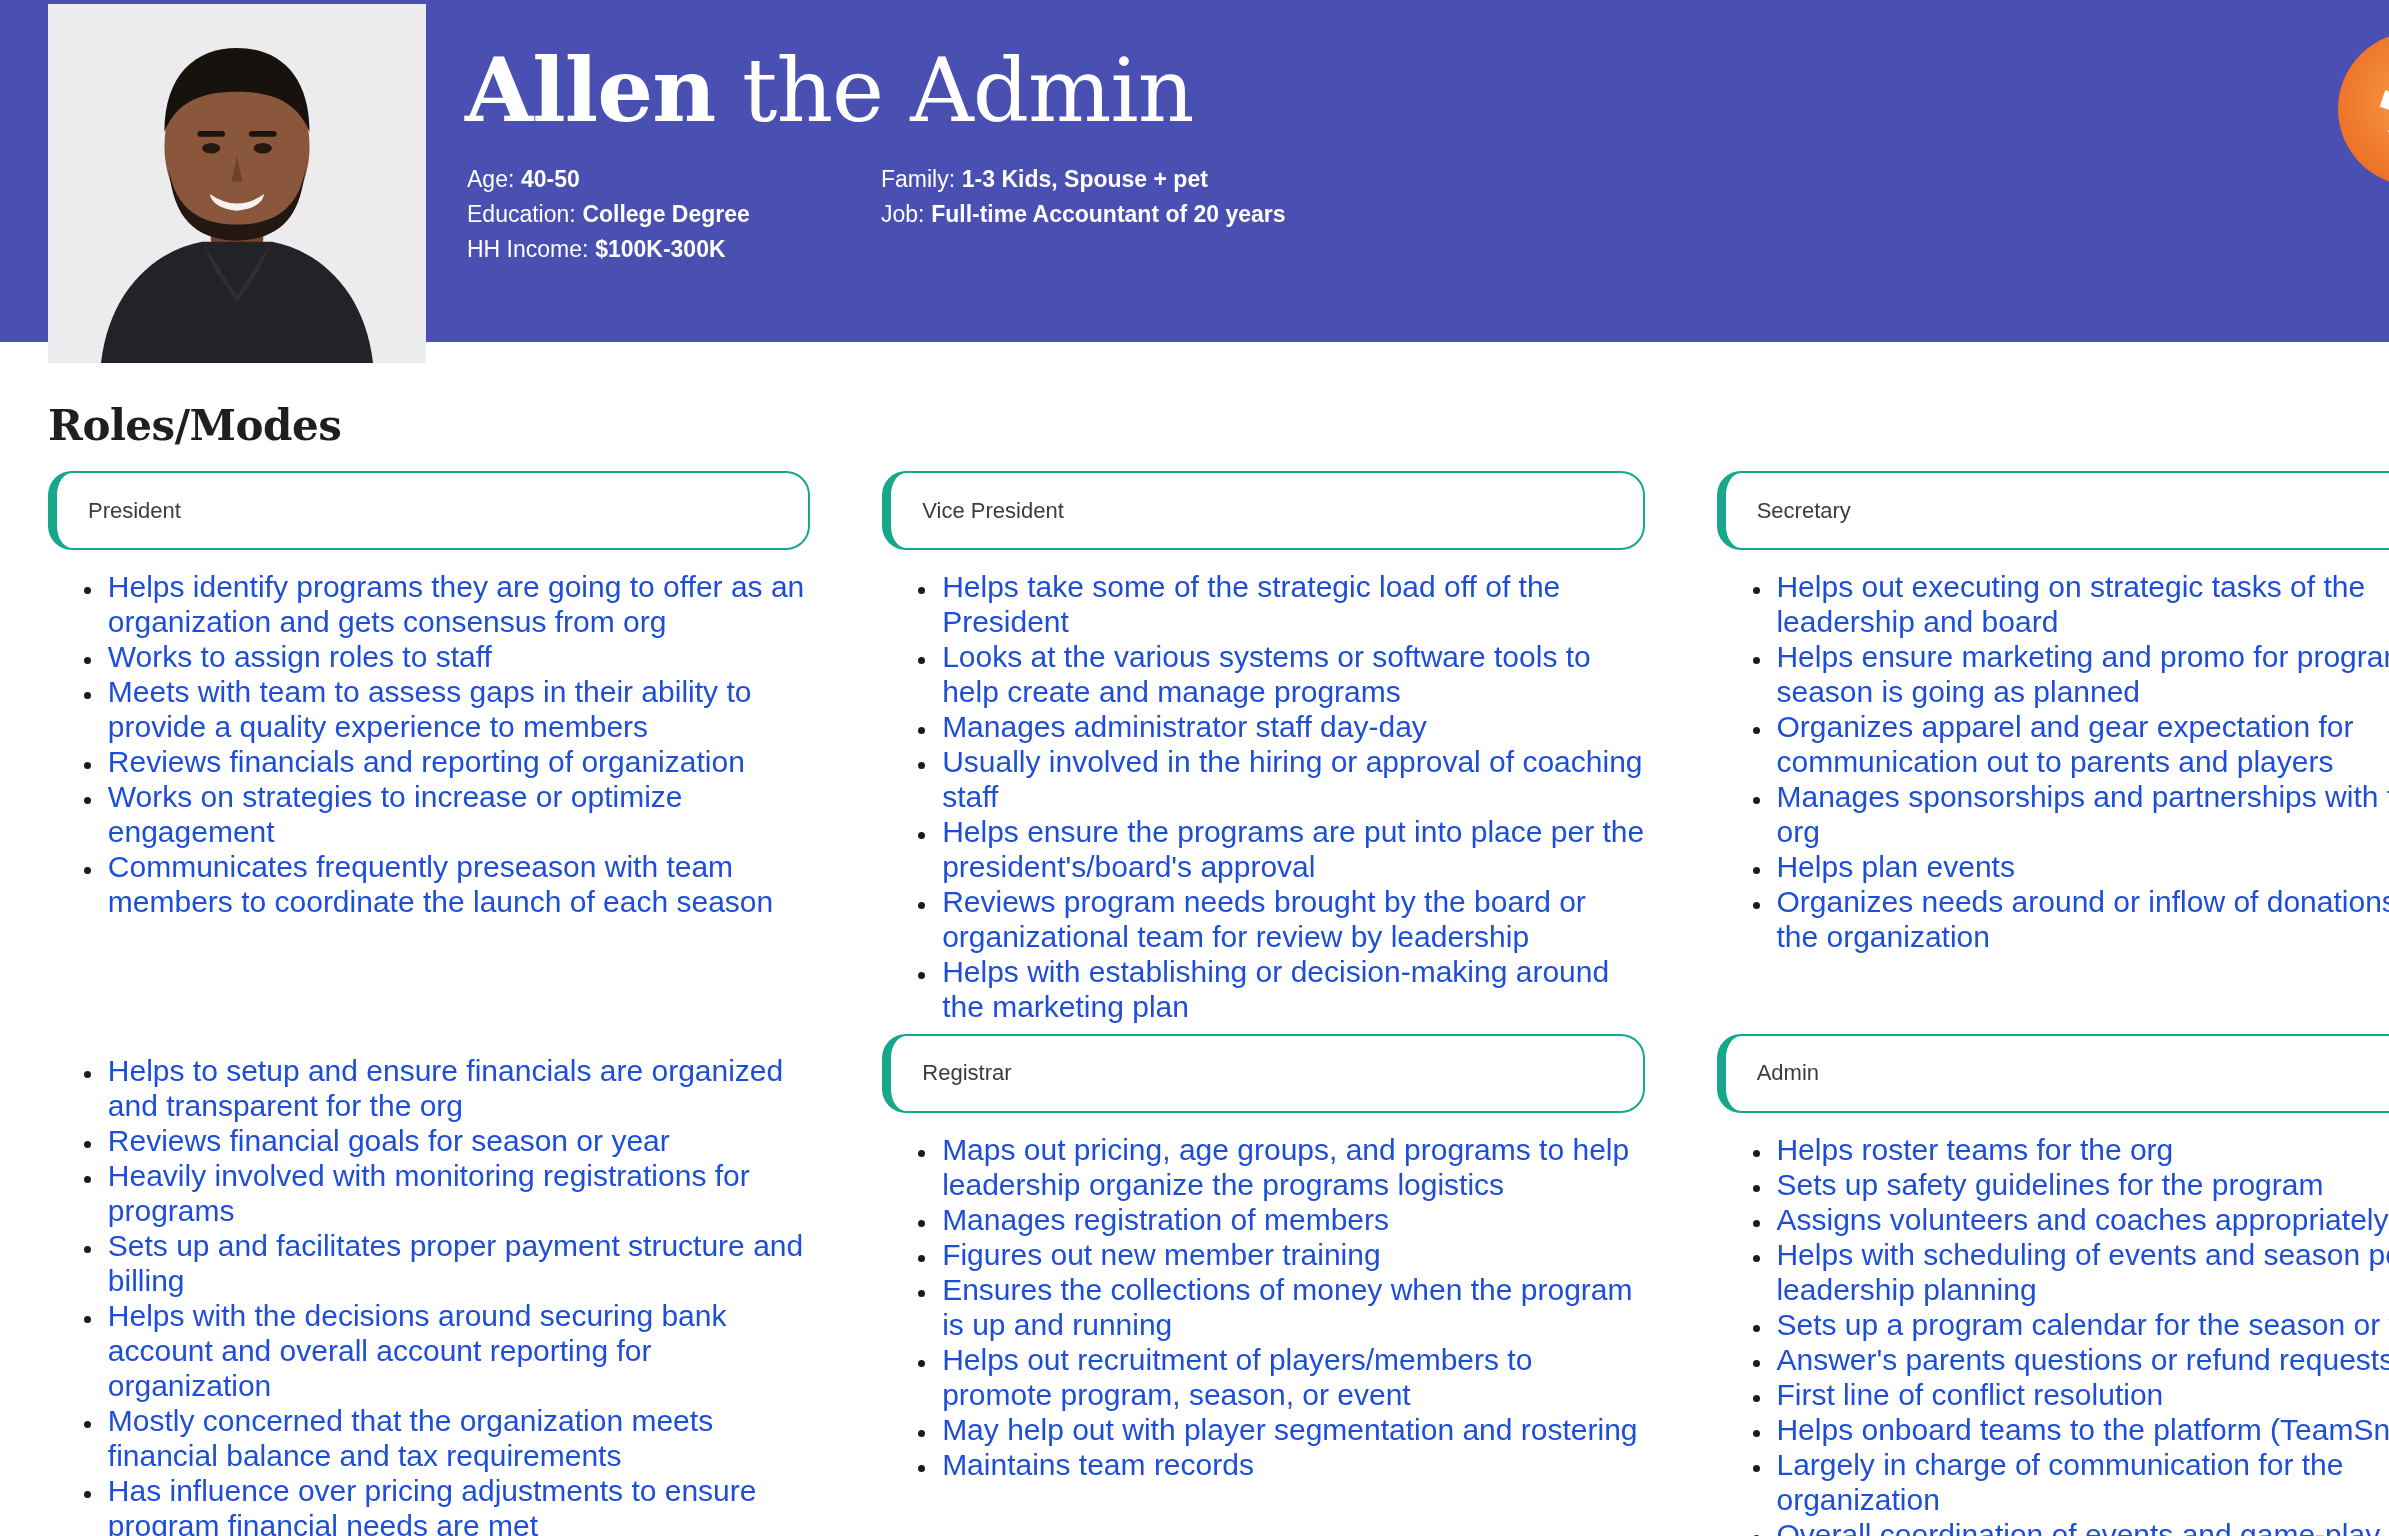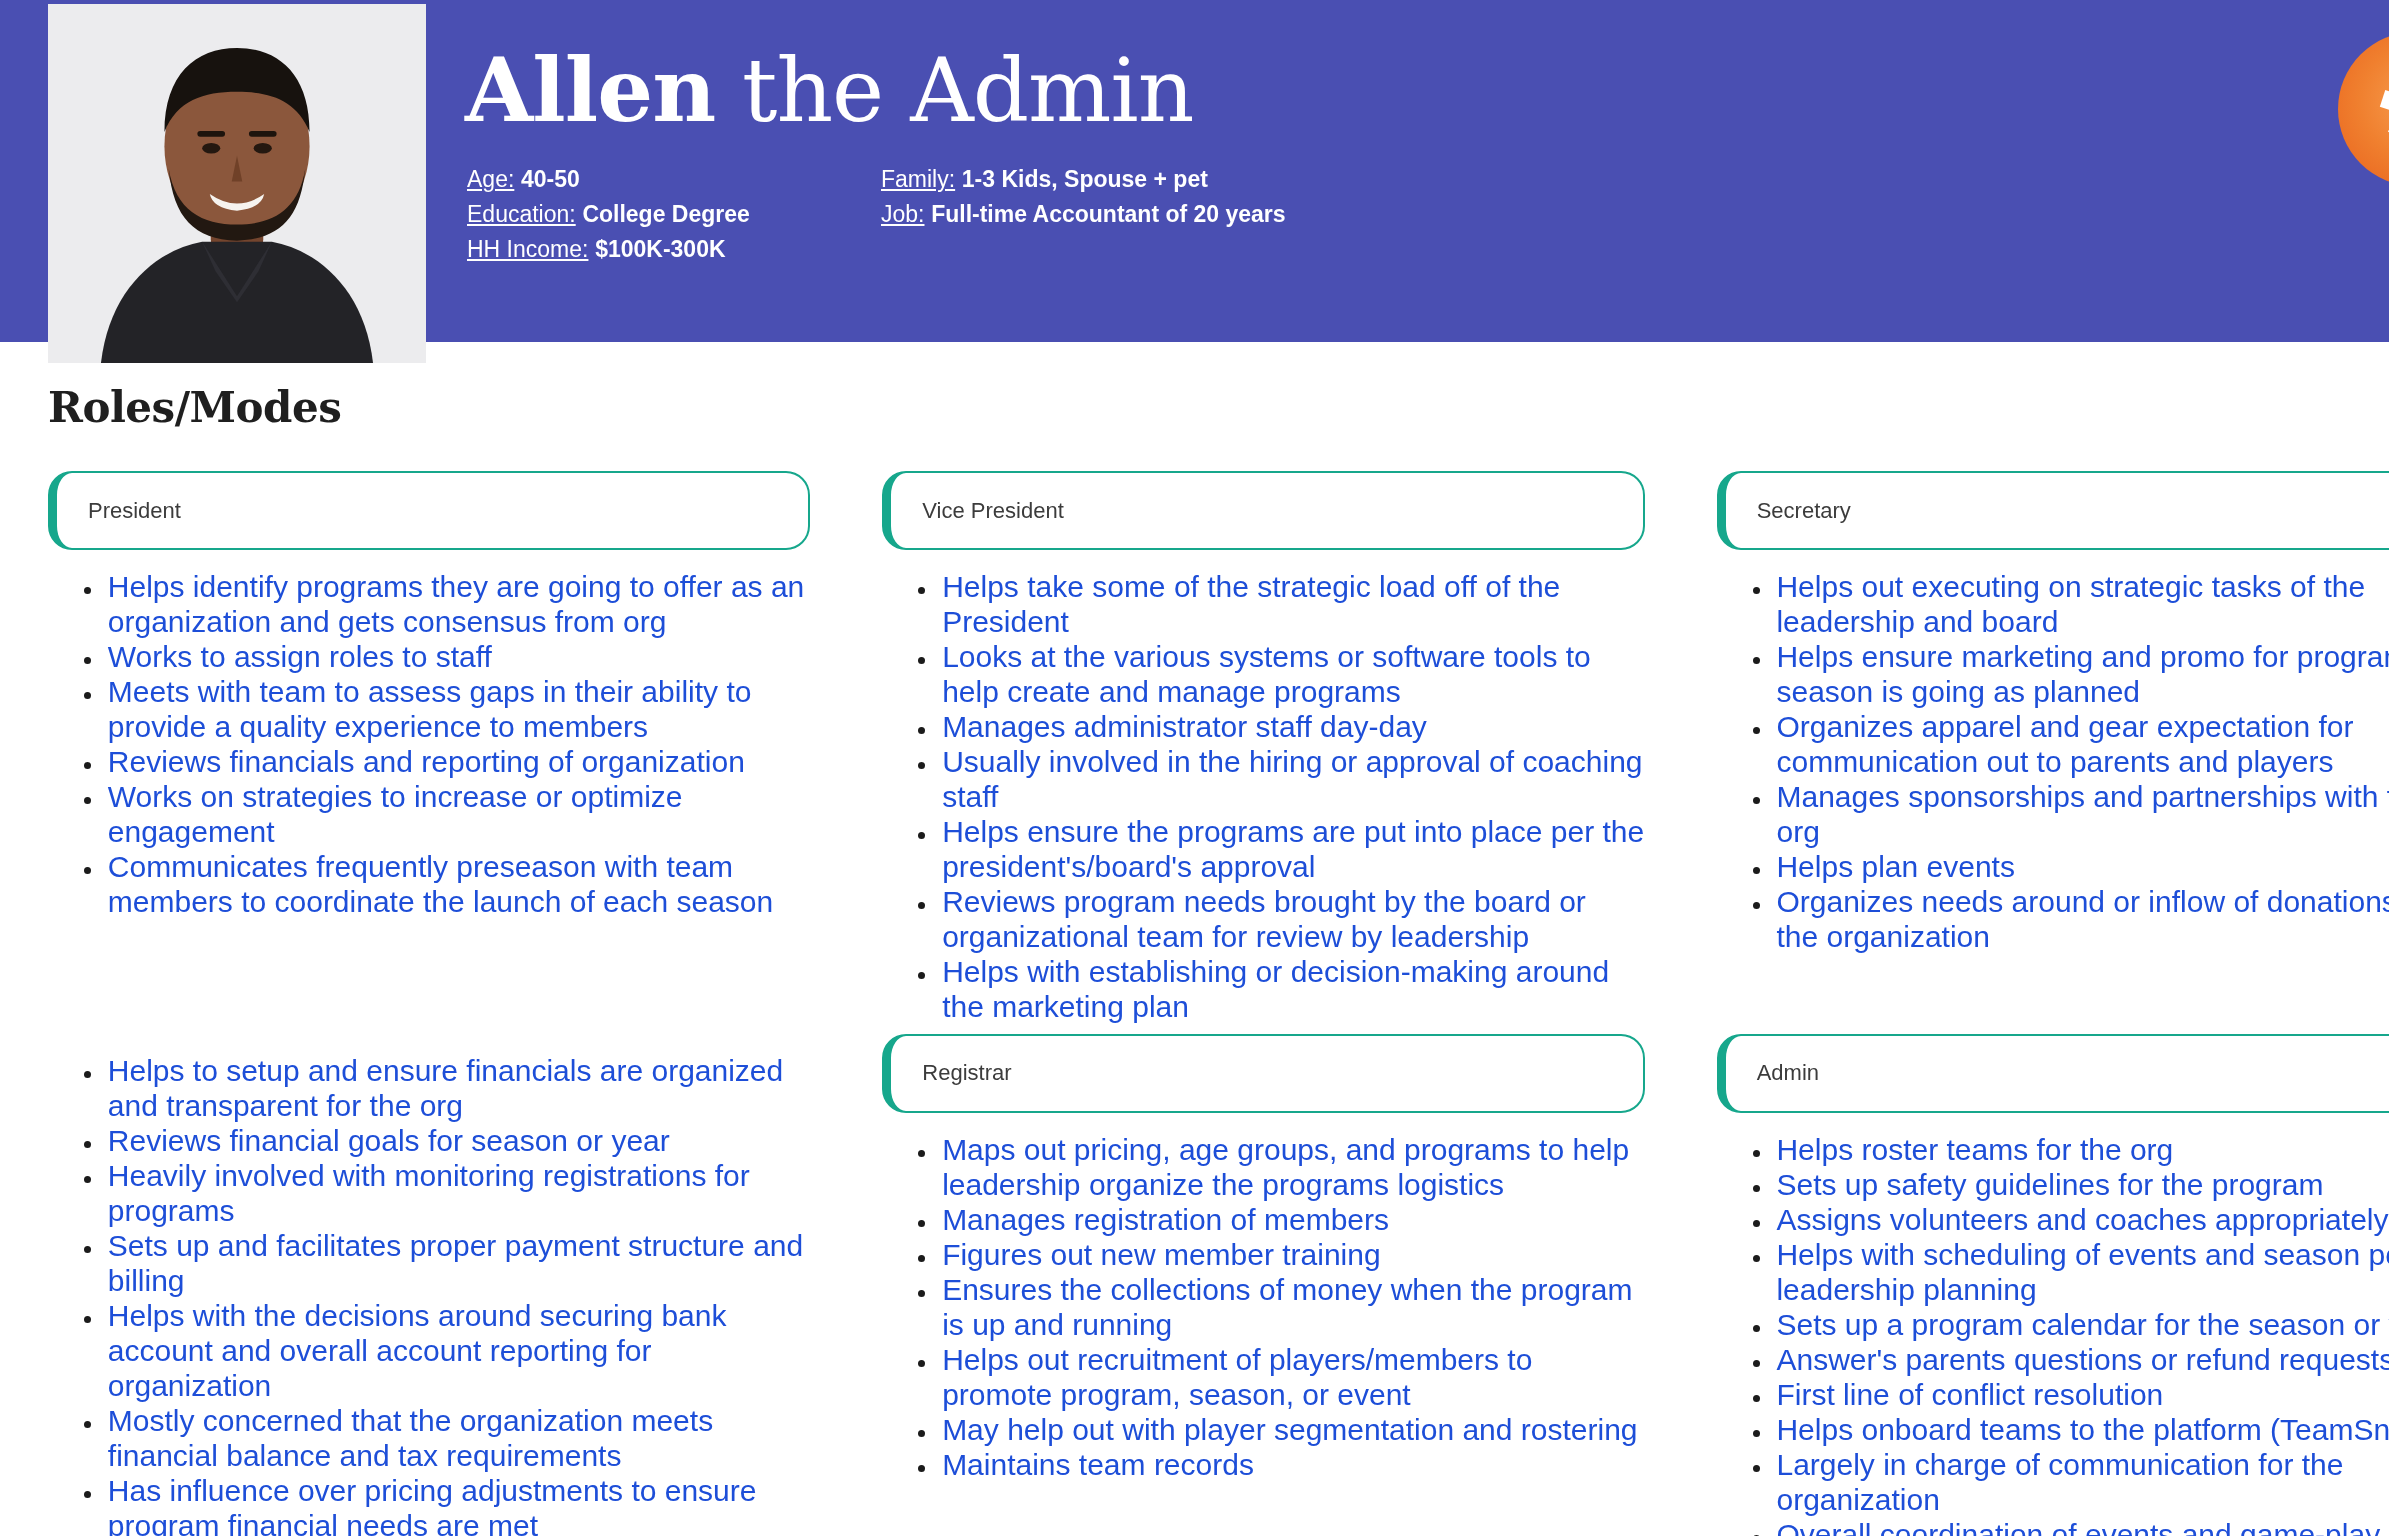--- a/index.html
+++ b/index.html
@@ -31,34 +31,34 @@
     font-size:88px; line-height:1.12; font-weight:400;
     letter-spacing:-1px; white-space:pre;
   }
   .persona-title .t-bold { font-weight:700; }
   .persona-title span { white-space:pre; }
 
   .demo { position:absolute; color:#ffffff; font-size:23px; }
   .demo-left  { left:467px;  top:162px; }
   .demo-right { left:881px; top:162px; }
   .demo-row { line-height:35px; white-space:nowrap; }
-  .demo-label { font-weight:400;text-decoration:underline; }
+  .demo-label { font-weight:400; }
   .demo-value { font-weight:700; margin-left:6.7px; }
 
   .logo {
     position:absolute; left:2338px; top:32px;
     width:154px; height:154px; border-radius:50%;
     background:radial-gradient(circle at 50% 45%, #F79C4E 0%, #F0802F 48%, #E8611C 100%);
     display:flex; align-items:center; justify-content:center;
   }
   .logo svg { width:110px; height:110px; }
 
   
   .section-title {
-    position:absolute; left:48px; top:383px; margin:0;
+    position:absolute; left:48px; top:401px; margin:0;
     font-family:"DejaVu Serif", serif;
     font-size:42px; font-weight:700; color:#1F1F1F;
     letter-spacing:-0.5px;
   }
 
   .roles-grid {
     position:absolute; left:48px; top:471px; right:36px;
     display:grid; grid-template-columns:repeat(3,1fr);
     column-gap:72px; row-gap:9.6px;
     align-items:start;

